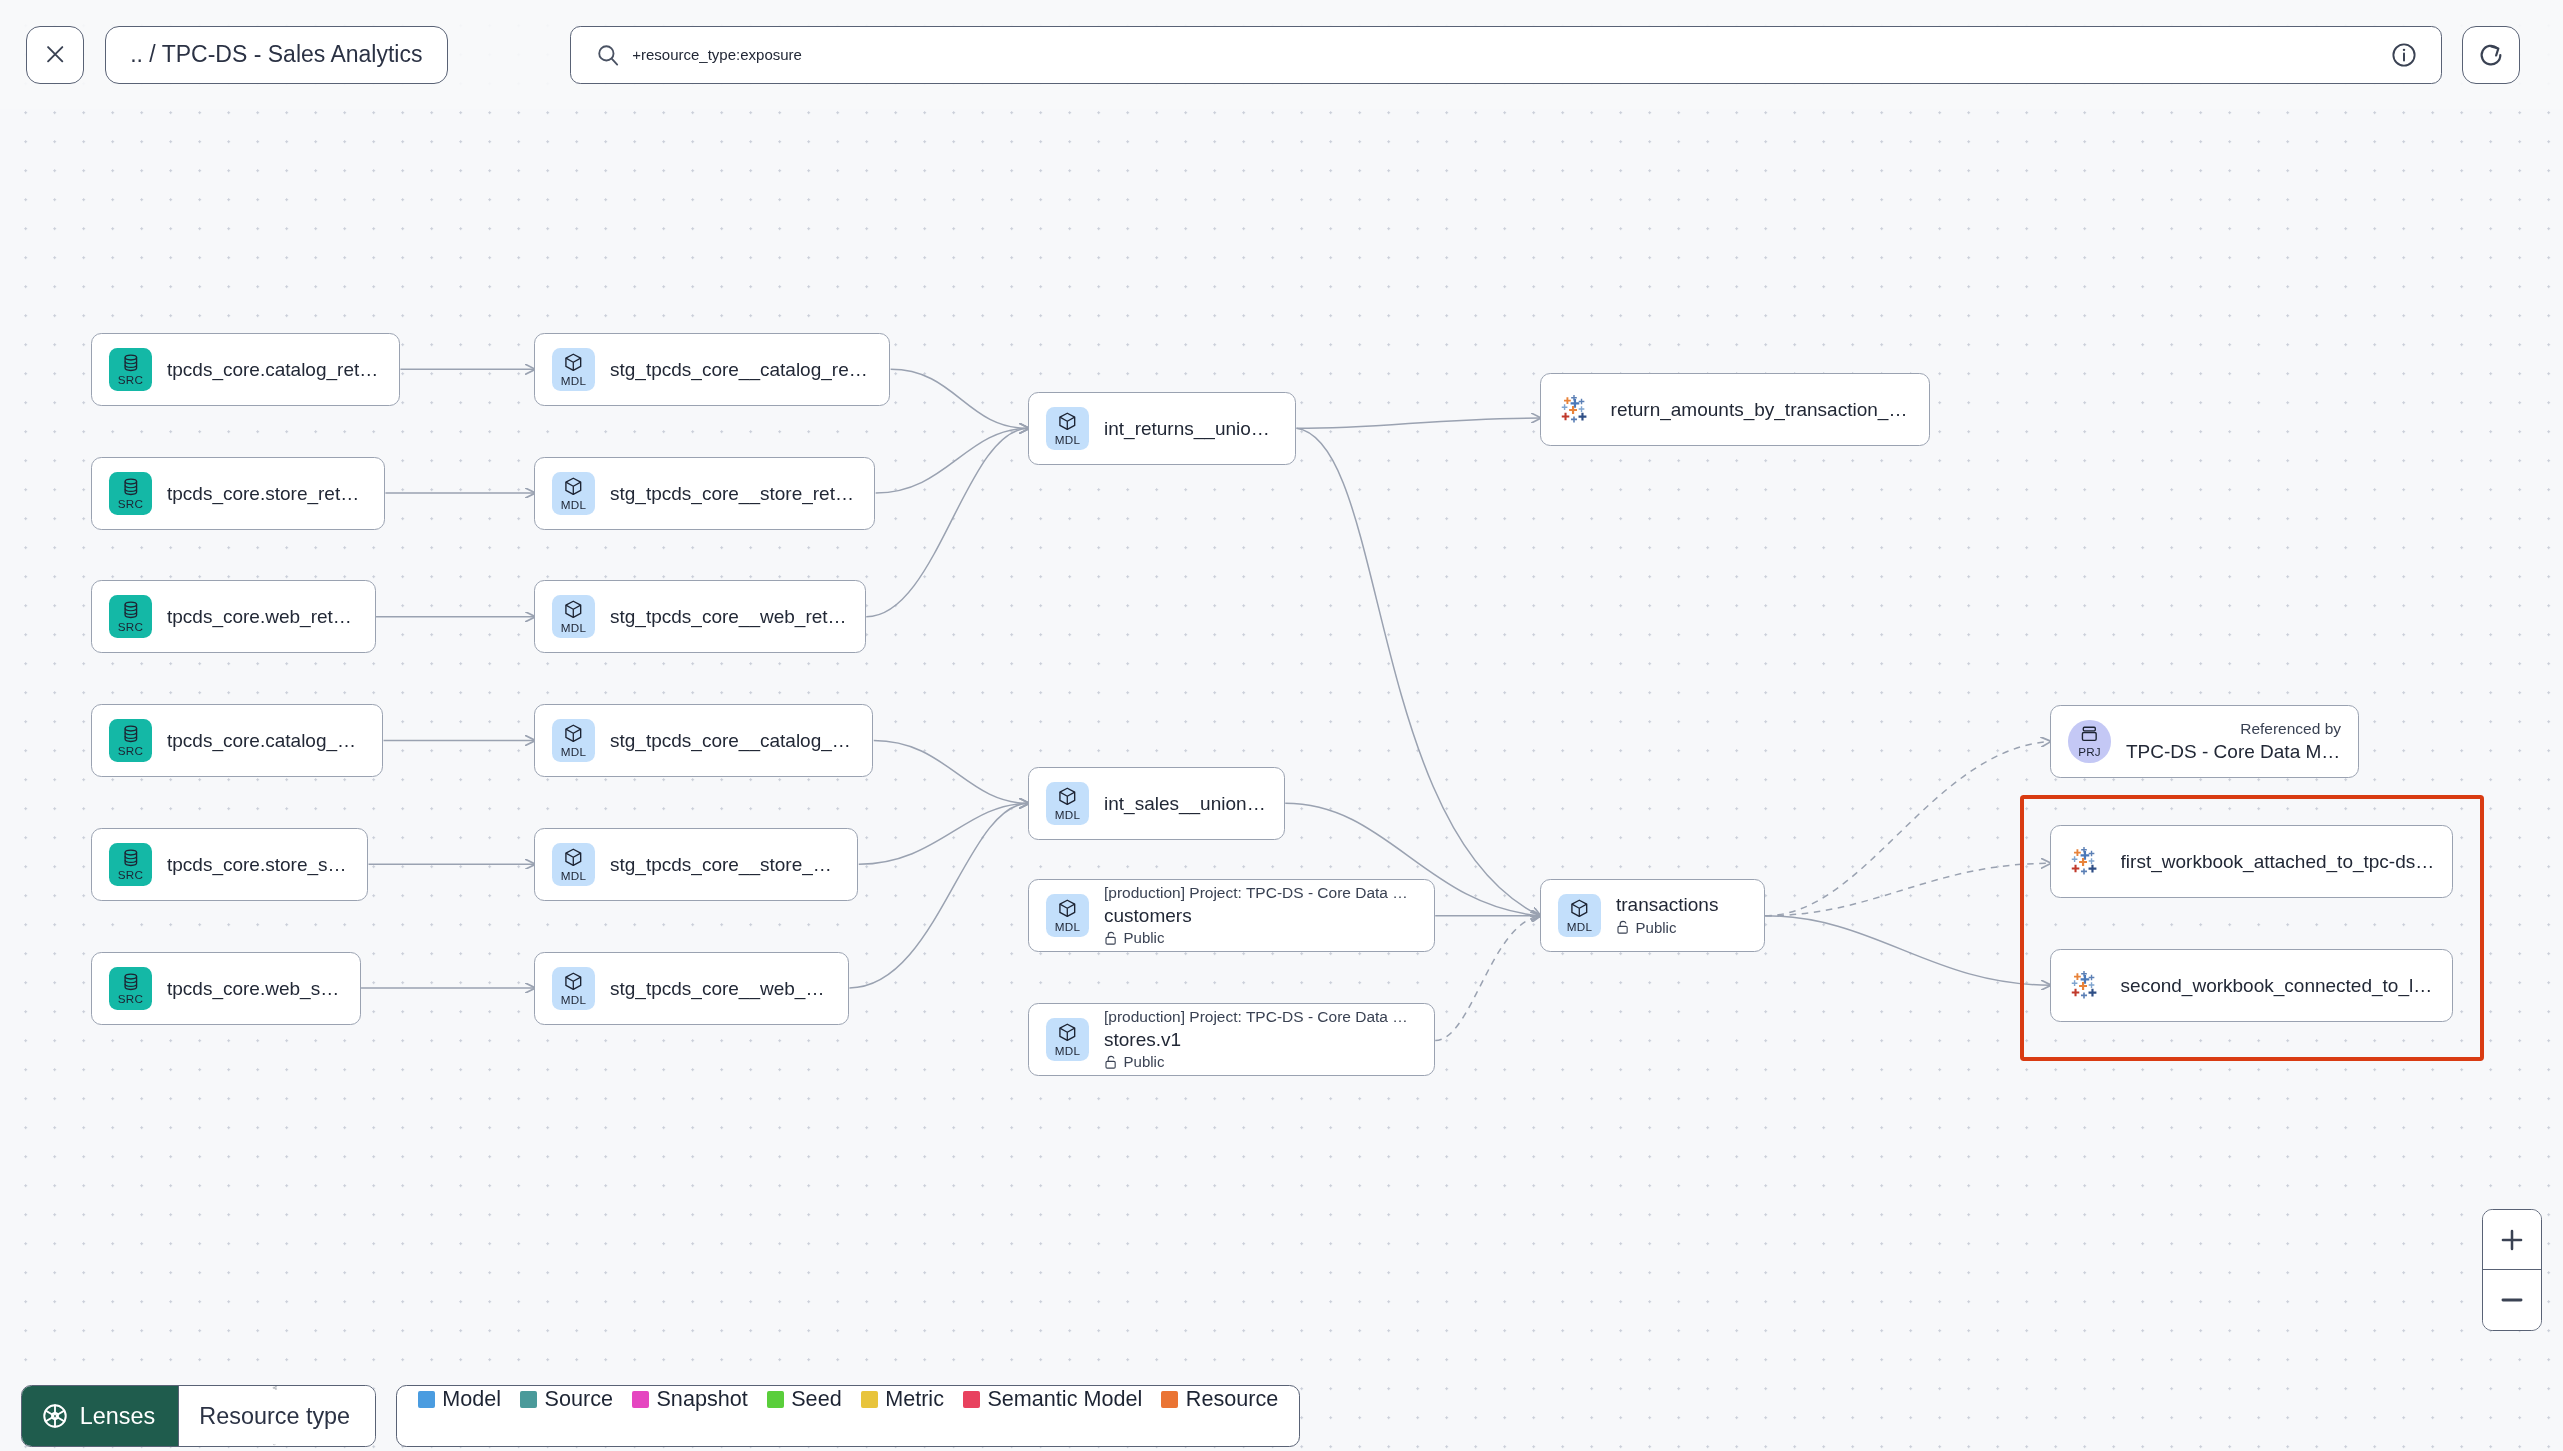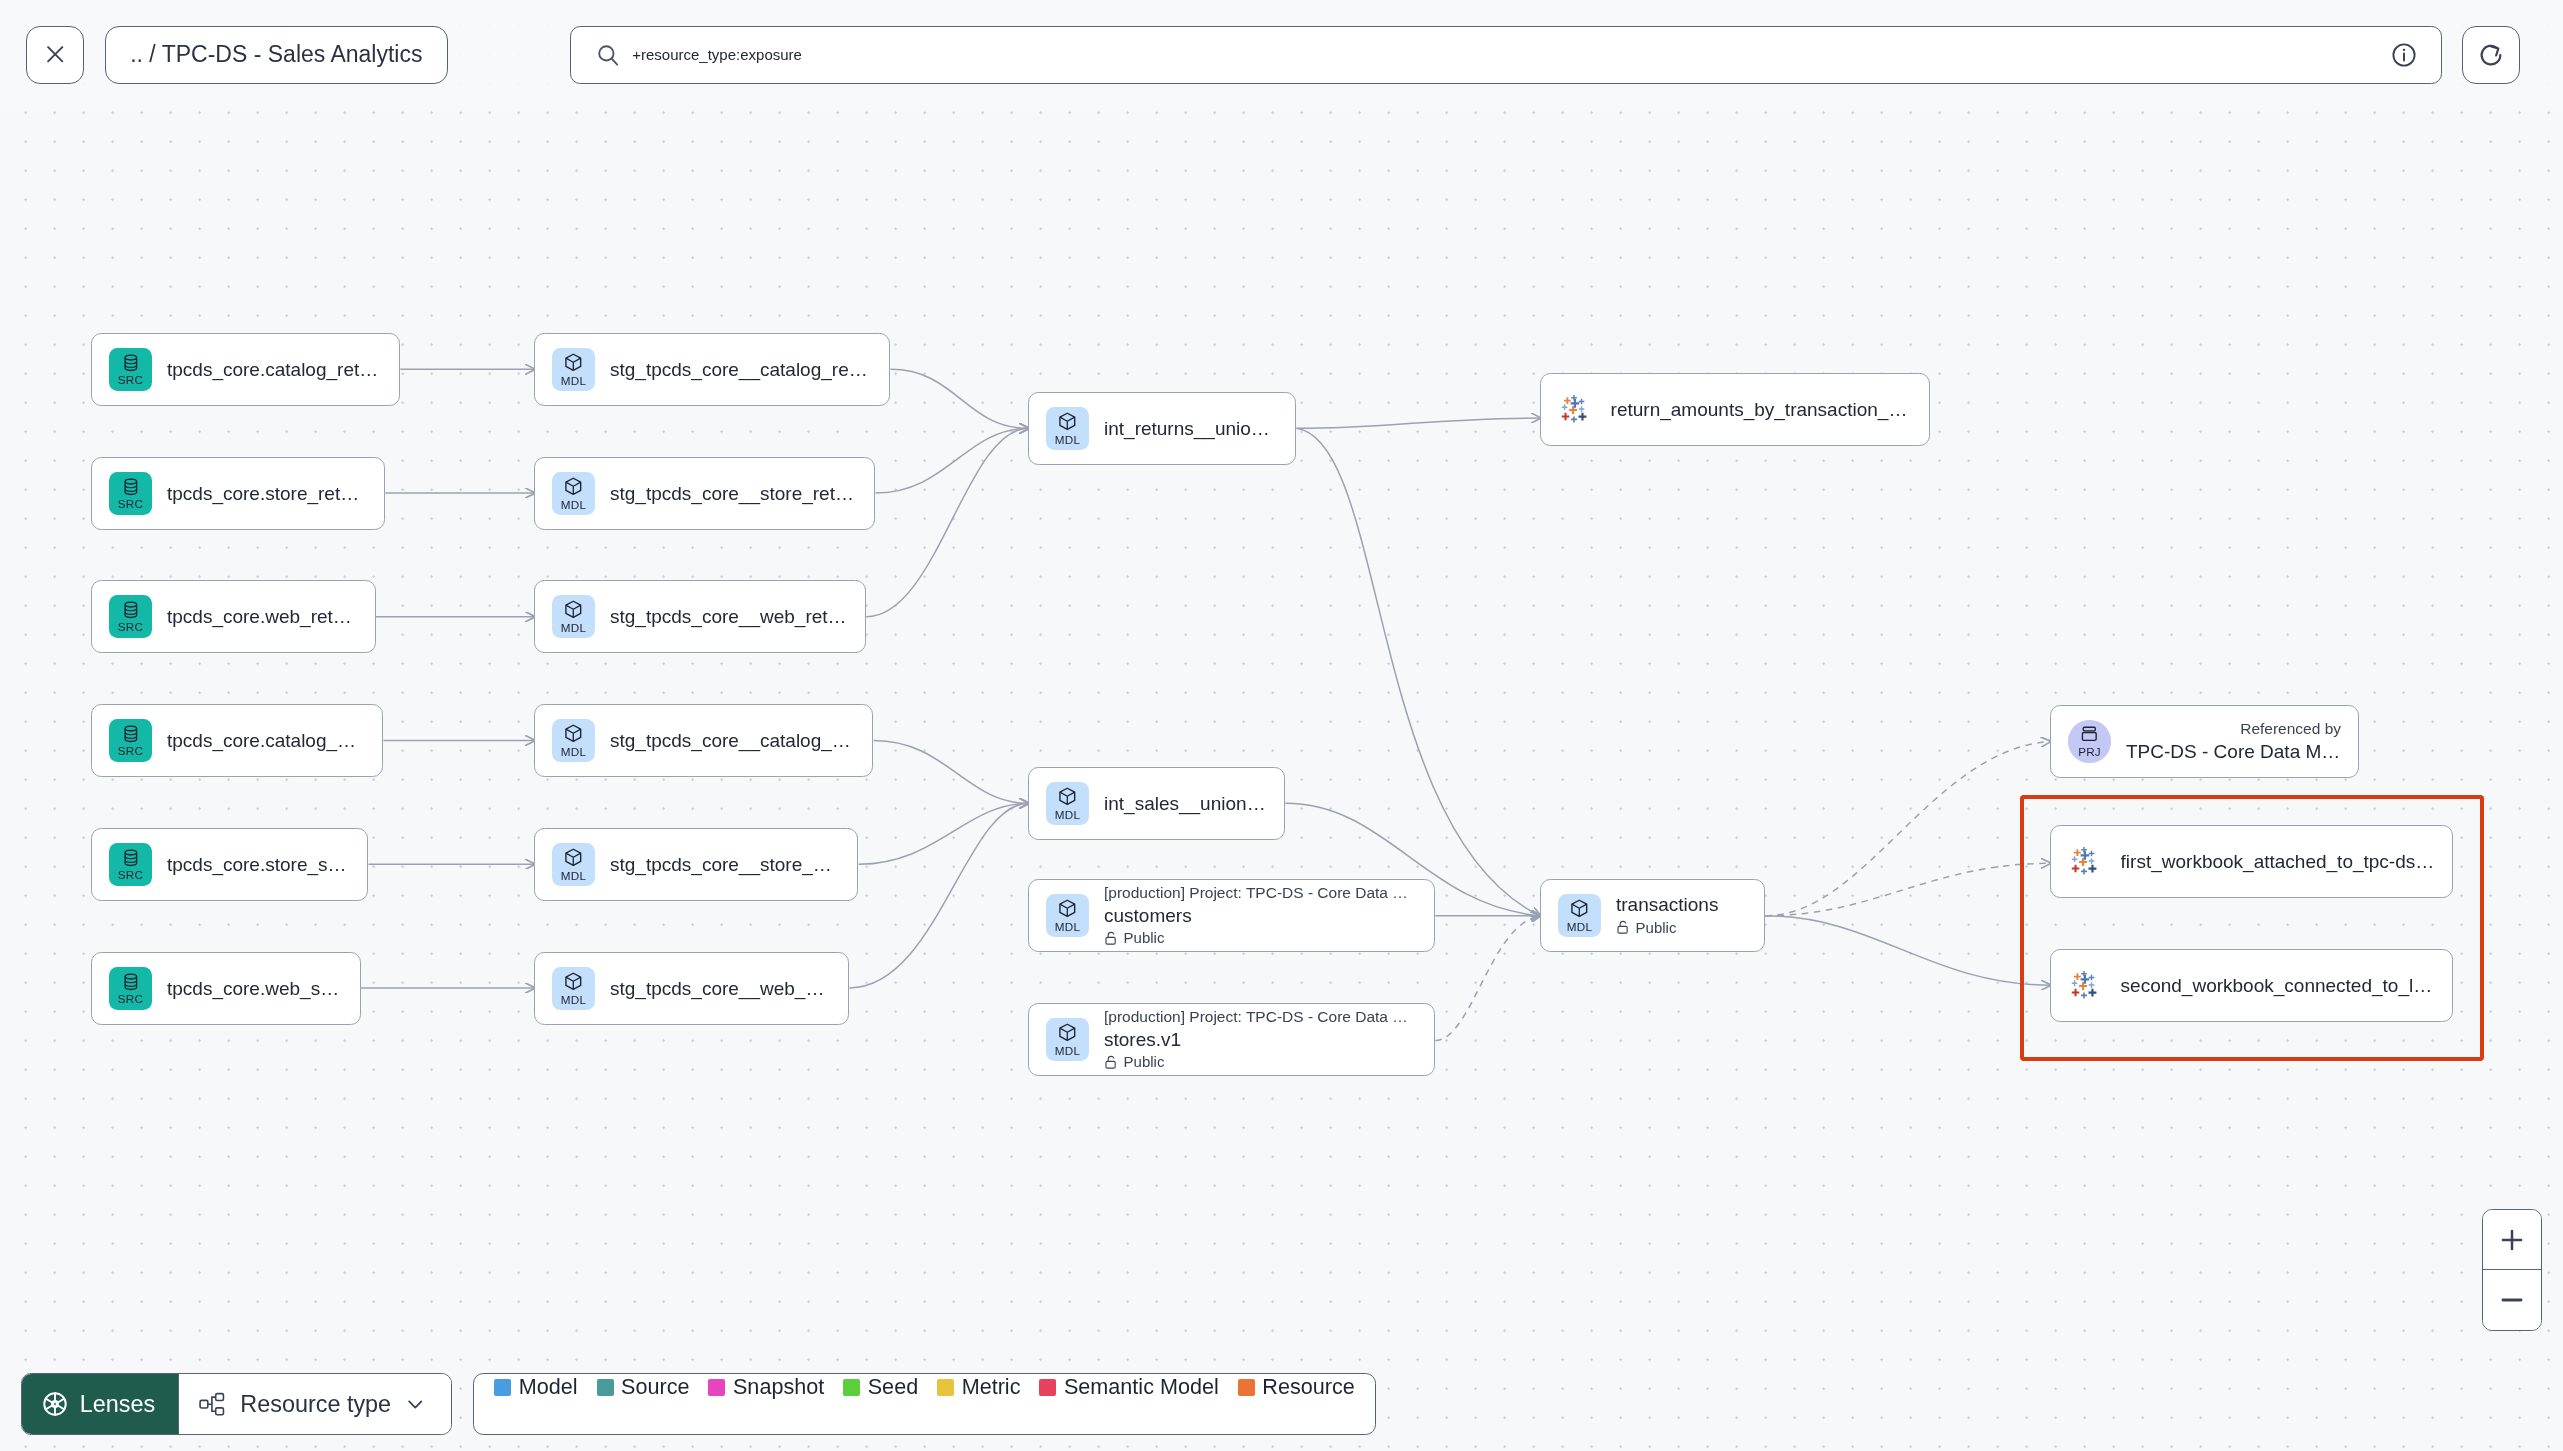--- a/index.html
+++ b/index.html
@@ -124,21 +124,21 @@
   #highlight-box {
     position: absolute;
     border: 4.7px solid #d93b12;
     border-radius: 3.7px;
     z-index: 8;
     pointer-events: none;
   }
 
   
   #bottom-bar {
-    position: absolute; left: 20.6px; bottom: 16px;
+    position: absolute; left: 20.6px; bottom: 4px;
     display: flex; align-items: center; z-index: 40;
   }
   #lenses-group {
     display: flex; align-items: stretch;
     height: 62px;
     border-radius: 10.3px;
     overflow: hidden;
     border: 1.5px solid #596275;
   }
   #lenses-btn {
@@ -146,20 +146,21 @@
     display: flex; align-items: center; gap: 11.2px;
     padding: 0 22.5px 0 19px;
     font-size: 23.4px; cursor: pointer;
   }
   #resource-type-btn {
     background: #fff; color: #2b3244;
     display: flex; align-items: center; gap: 13px;
     padding: 0 24.4px 0 20.6px;
     font-size: 23.4px; cursor: pointer;
     border-left: 1.5px solid #596275;
+    flex-direction: column;
   }
   #legend {
     margin-left: 20.6px;
     height: 62px;
     background: #fff;
     border: 1.5px solid #596275;
     border-radius: 10.3px;
     display: flex; align-items: flex-start;
     padding: 0 20.6px; gap: 19px;
   }

